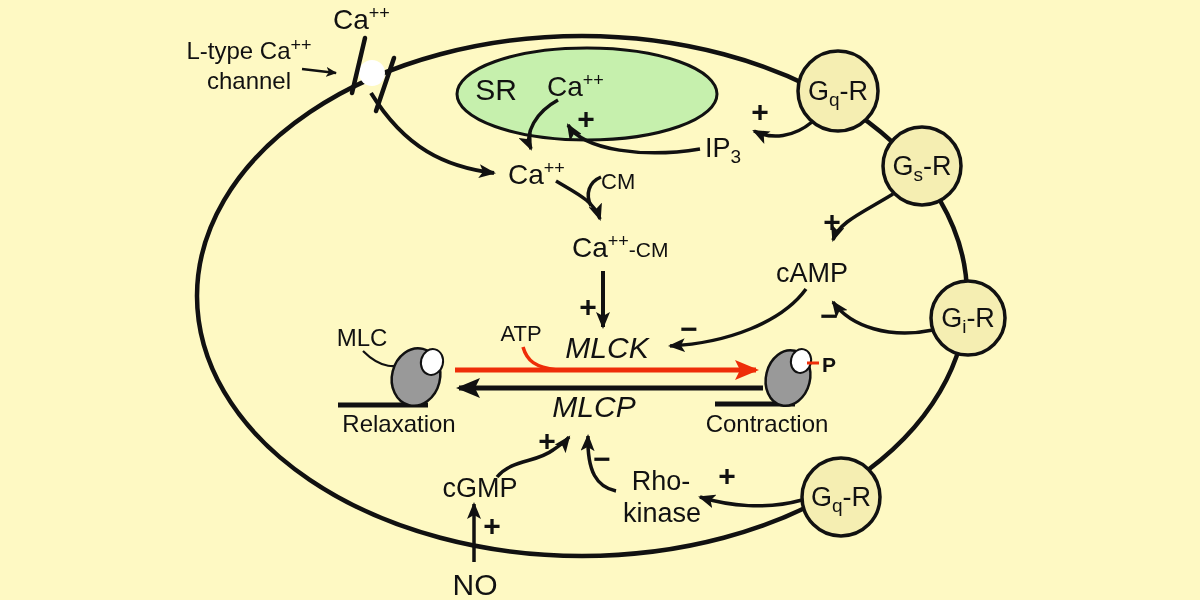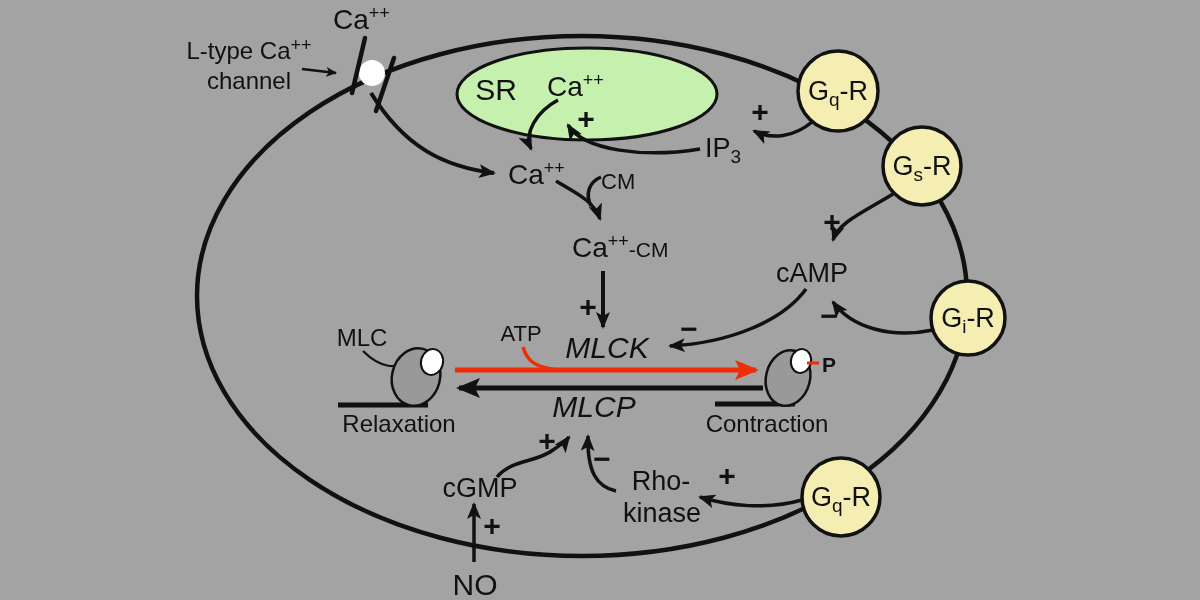--- a/index.html
+++ b/index.html
@@ -1,16 +1,16 @@
 <!DOCTYPE html>
 <html><head>
 <meta charset="utf-8">
 <style>
   html,body{margin:0;padding:0;background:#ffffff;}
-  .stage{position:relative;width:1200px;height:600px;background:#a3a3a3;overflow:hidden;}
+  .stage{position:relative;width:1200px;height:600px;background:#fef9c3;overflow:hidden;}
   svg text{font-family:"Liberation Sans","DejaVu Sans",sans-serif;fill:#111111;}
   .s21{font-size:21px}
   .s22{font-size:22px}
   .s24{font-size:24px}
   .s27{font-size:27px}
   .s28{font-size:28px}
   .s30{font-size:30px}
   .sup{font-size:18px}
   .sub{font-size:19px}
   .it{font-size:30px;font-style:italic}

